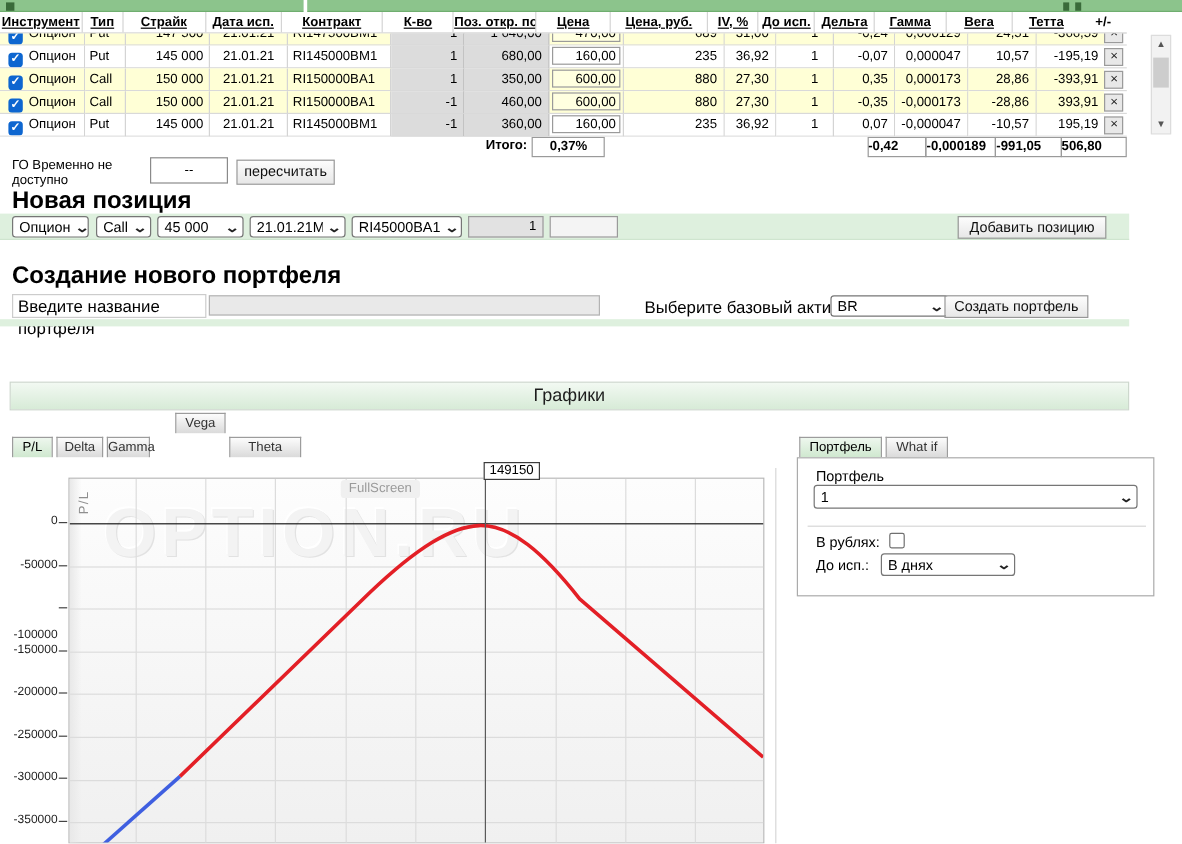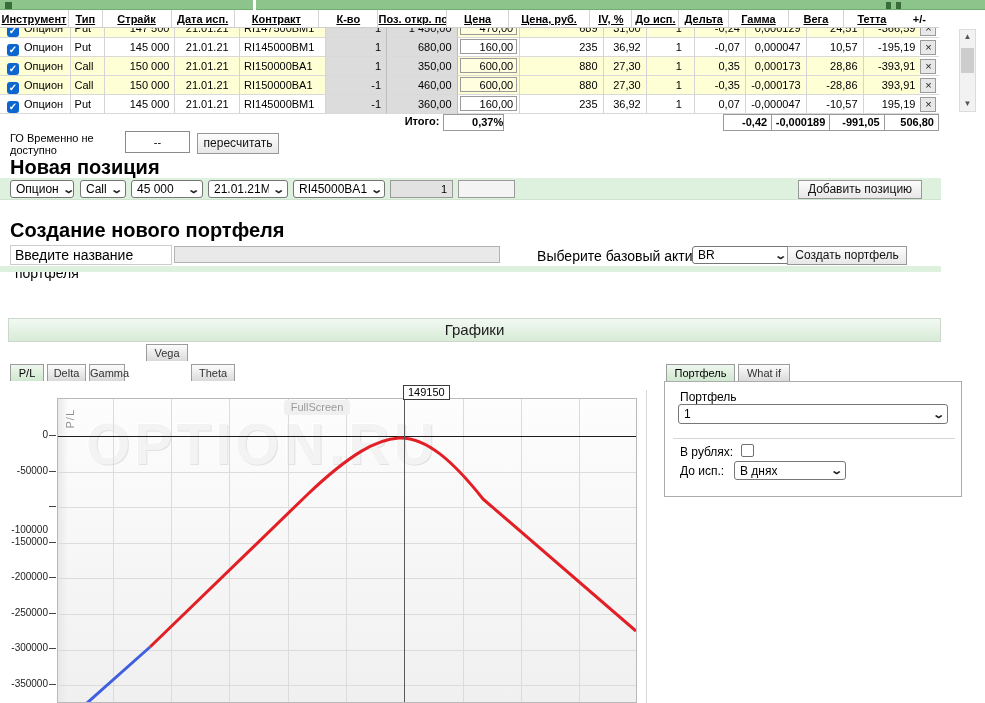--- a/index.html
+++ b/index.html
@@ -33,21 +33,21 @@
         background:#0d66d0; border-radius:3px; color:#fff; font-size:10px; line-height:12px;
         text-align:center; font-weight:bold; }
   .pricebox { border:1px solid #9a9a9a; margin:1px 2px; height:15px; line-height:15px;
         text-align:right; padding-right:3px; background:rgba(255,255,255,0.25); }
   .delcol { width:19px; height:19px; border-bottom:1px solid #d9d9d9; display:flex; align-items:center; }
   .delbtn { width:16px; height:15px; background:#e8e8e8; border:1px solid #9b9b9b;
         font-size:11px; line-height:13px; text-align:center; color:#222; cursor:pointer; }
   
   #totrow { display:flex; width:939px; height:17px; font-size:11px; font-weight:bold; }
   #totrow > div { height:17px; line-height:15px; }
-  .totbox { border:1px solid #9a9a9a; text-align:right; padding-right:4px; }
+  .totbox { border:1px solid #9a9a9a; padding-right:4px; }
   
   #vscroll { left:959px; top:29px; width:17px; height:83px; background:#f2f2f2; border:1px solid #dcdcdc; }
   #vscroll .arr { position:absolute; left:0; width:15px; height:14px; background:#f2f2f2;
         color:#555; font-size:8px; text-align:center; line-height:14px; cursor:pointer; }
   #vscroll .thumb { position:absolute; left:1px; top:18px; width:13px; height:25px; background:#cdcdcd; cursor:pointer; }
 
   
   .small { font-size:11px; }
   #goLabel { left:10px; top:132px; width:110px; line-height:12px; }
   #goInput { left:125px; top:131px; width:65px; height:22px; border:1px solid #8a8a8a; background:#fff;
@@ -157,21 +157,21 @@
 
     <div id="rowsview">
 
       <div class="trow row-y">
         <div class="cell c0 lal"><span class="cb">✓</span><span>Опцион</span></div>
         <div class="cell c1 lal">Put</div>
         <div class="cell c2 ral">147 500</div>
         <div class="cell c3 cal">21.01.21</div>
         <div class="cell c4 lal">RI147500BM1</div>
         <div class="cell c5 ral gray">1</div>
-        <div class="cell c6 ral gray">1 450,00</div>
+        <div class="cell c6 ral gray">1 640,00</div>
         <div class="cell c7">
             <div class="pricebox">470,00</div>
           </div>
         <div class="cell c8 ral">689</div>
         <div class="cell c9 ral">31,00</div>
         <div class="cell c10" style="text-align:right;padding-right:12px;">1</div>
         <div class="cell c11 ral">-0,24</div>
         <div class="cell c12 ral">0,000129</div>
         <div class="cell c13 ral">24,51</div>
         <div class="cell c14 ral" style="border-right:none;">-366,59</div>
@@ -268,21 +268,21 @@
         <div class="cell c13 ral">-10,57</div>
         <div class="cell c14 ral" style="border-right:none;">195,19</div>
         <div class="delcol">
             <span class="delbtn">×</span>
           </div>
       </div>
     </div>
 
     <div id="totrow">
       <div style="width:467px;text-align:right;padding-right:4px;">Итого:</div>
-      <div class="totbox" style="width:64px;padding:0;">0,37%</div>
+      <div class="totbox" style="width:64px;text-align:center;padding:0;">0,37%</div>
       <div style="width:230px;"></div>
       <div class="totbox" style="width:52px;">-0,42</div>
       <div class="totbox" style="width:62px;margin-left:-1px;">-0,000189</div>
       <div class="totbox" style="width:58px;margin-left:-1px;">-991,05</div>
       <div class="totbox" style="width:58px;margin-left:-1px;">506,80</div>
     </div>
   </div>
 
   <div id="vscroll" class="abs">
     <div class="arr" style="top:0;">▲</div>
@@ -335,21 +335,21 @@
   </div>
   <div id="createBtn" class="abs btn">Создать портфель</div>
   <div id="cpStrip" class="abs"></div>
 
   <div id="chartsBar" class="abs">Графики</div>
 
   <div class="tab active" style="left:10px;top:364px;width:34px;">P/L</div>
   <div class="tab" style="left:47px;top:364px;width:39px;">Delta</div>
   <div class="tab" style="left:89px;top:364px;width:36px;">Gamma</div>
   <div class="tab" style="left:146px;top:344px;width:42px;">Vega</div>
-  <div class="tab" style="left:191px;top:364px;width:44px;">Theta</div>
+  <div class="tab" style="left:191px;top:364px;width:60px;">Theta</div>
 
   <div class="ylab" style="top:429px;">0</div>
   <div class="ytick" style="top:435px;"></div>
   <div class="ylab" style="top:465px;">-50000</div>
   <div class="ytick" style="top:471px;"></div>
   <div class="ylab" style="top:524px;">-100000</div>
   <div class="ytick" style="top:506px;"></div>
   <div class="ylab" style="top:536px;">-150000</div>
   <div class="ytick" style="top:542px;"></div>
   <div class="ylab" style="top:571px;">-200000</div>

